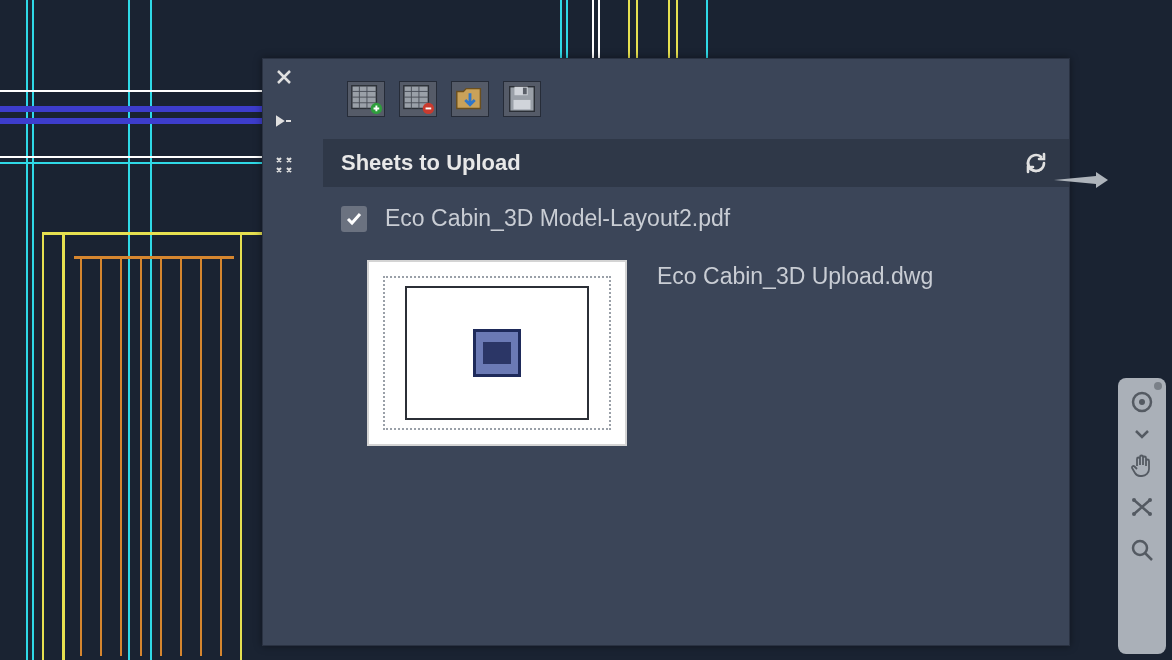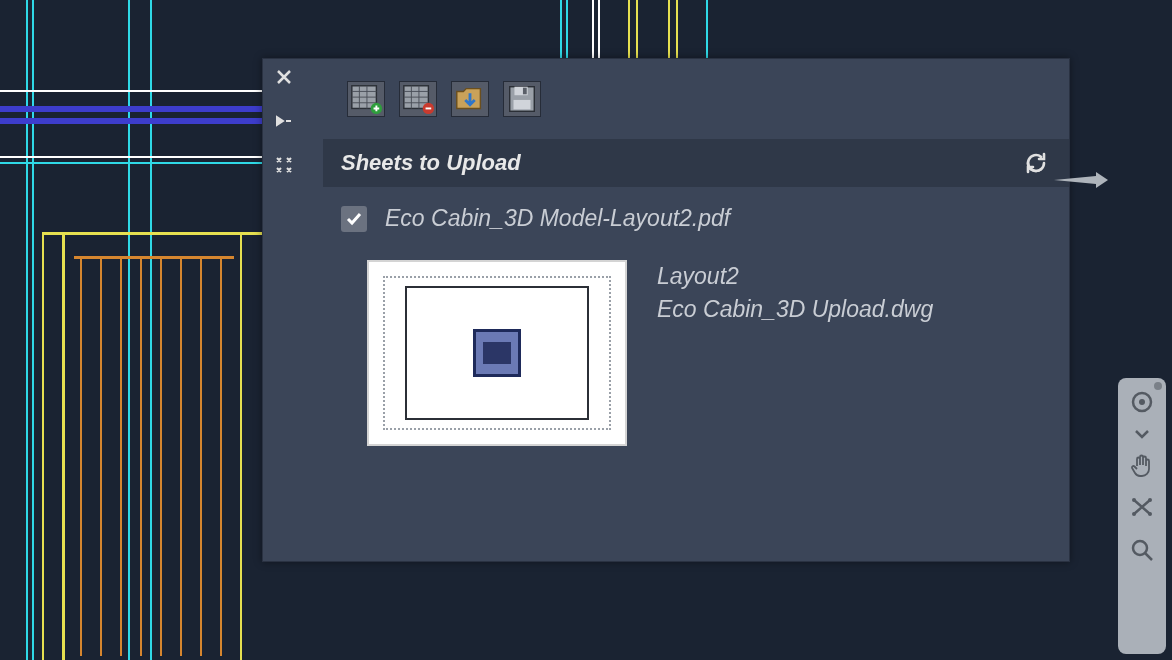--- a/index.html
+++ b/index.html
@@ -17,26 +17,25 @@
   z-index: 0;
 }
 .cad-bg .hline, .cad-bg .vline { position: absolute; }
 .hline { height: 2px; left: 0; }
 .vline { width: 2px; top: 0; }
 
 
 .panel {
   position: absolute;
   left: 262px; top: 58px;
-  width: 808px; height: 504px;
+  width: 808px; height: 588px;
   background: #3b4558;
   border: 1px solid #2a3242;
   z-index: 5;
   box-shadow: 0 0 8px rgba(0,0,0,.4);
-  font-style: italic;
 }
 
 
 .panel-rail {
   position: absolute;
   left: 264px; top: 64px;
   width: 40px;
   z-index: 6;
   display: flex; flex-direction: column; align-items: center; gap: 18px;
 }
@@ -274,21 +273,20 @@
         <span>Eco Cabin_3D Model-Layout2.pdf</span>
       </div>
 
       <div class="sheet-detail">
         <div class="thumb">
           <div class="dotted"></div>
           <div class="inner-frame"></div>
           <div class="icon-box"></div>
         </div>
         <div class="meta">
-          <div>Layout2</div>
           <div>Eco Cabin_3D Upload.dwg</div>
         </div>
       </div>
     </div>
   </div>
 </div>
 
 <div class="right-tools">
   <div class="close-dot"></div>
   <div class="rt">

